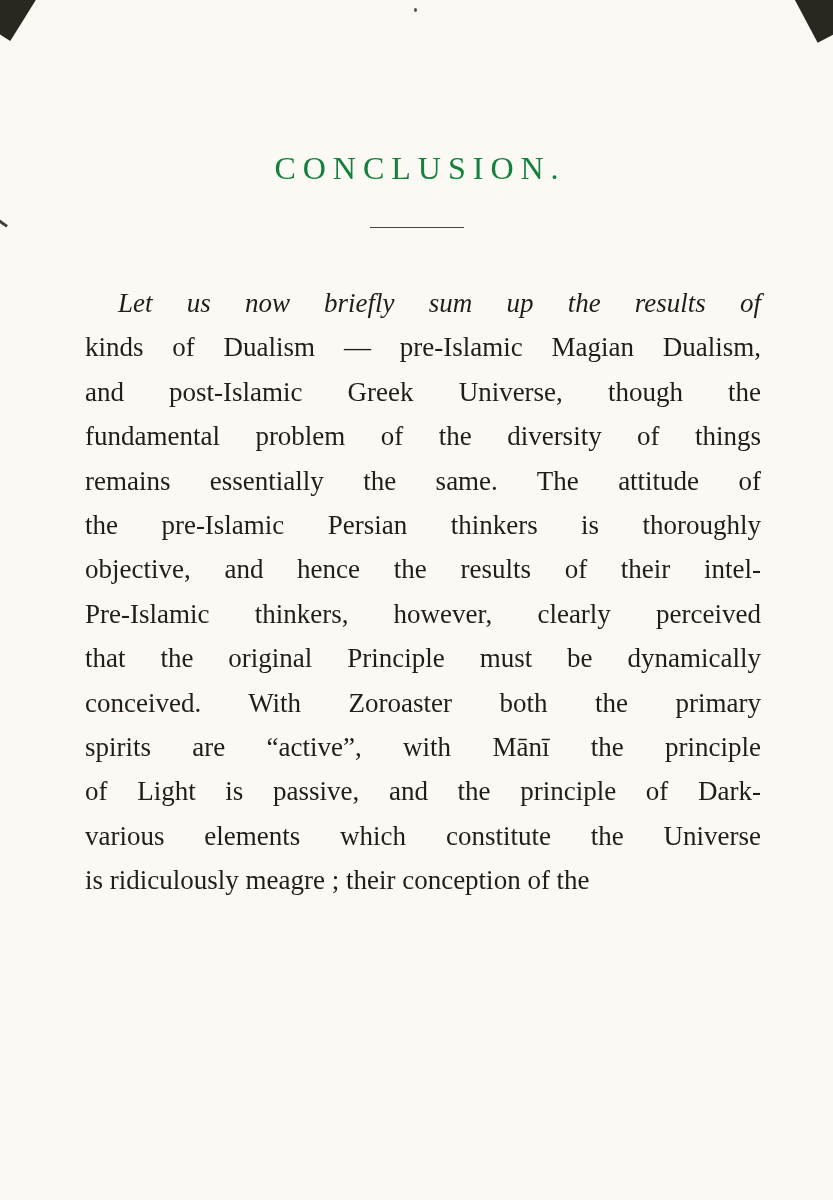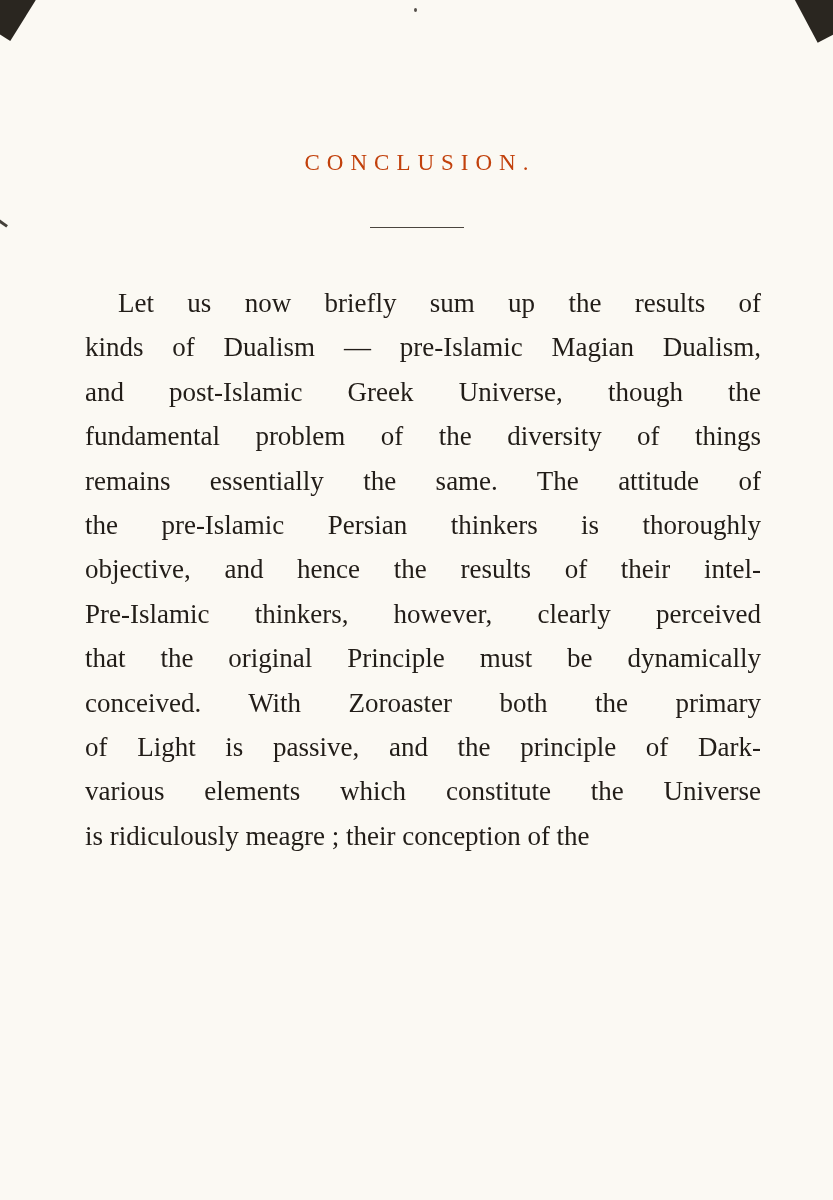--- a/index.html
+++ b/index.html
@@ -33,25 +33,25 @@
   .tick-left {
     top: 222px; left: -2px; width: 10px; height: 3px;
     transform: rotate(35deg); background: #444039;
   }
   .chapter-title {
     position: absolute;
     top: 150px;
     left: 0;
     width: 100%;
     text-align: center;
-    font-size: 23px;
+    font-size: 32px;
     font-weight: 400;
     letter-spacing: 7px;
     text-indent: 7px;
-    color: #c2410c;
+    color: #15803d;
   }
   .divider {
     position: absolute;
     top: 227px;
     left: 50%;
     transform: translateX(-50%);
     width: 94px;
     height: 0;
     border-top: 1.6px solid #4a453e;
   }
@@ -61,21 +61,21 @@
     left: 85px;
     width: 676px;
     font-size: 27px;
     line-height: 44.4px;
     color: #221d18;
   }
   .body-text .line {
     text-align: justify;
     text-align-last: justify;
   }
-  .body-text .line.first { text-indent: 33px; }
+  .body-text .line.first { text-indent: 33px; font-style: italic; }
   .body-text .line.last { text-align-last: left; }
 </style>
 </head>
 <body>
 
 <div class="page">
   <div class="artifact corner-left"></div>
   <div class="artifact corner-right"></div>
   <div class="artifact dot-top"></div>
   <div class="artifact tick-left"></div>
@@ -88,17 +88,18 @@
       <div class="line first">Let us now briefly sum up the results of</div>
       <div class="line">kinds of Dualism — pre-Islamic Magian Dualism,</div>
       <div class="line">and post-Islamic Greek Universe, though the</div>
       <div class="line">fundamental problem of the diversity of things</div>
       <div class="line">remains essentially the same. The attitude of</div>
       <div class="line">the pre-Islamic Persian thinkers is thoroughly</div>
       <div class="line">objective, and hence the results of their intel-</div>
       <div class="line">Pre-Islamic thinkers, however, clearly perceived</div>
       <div class="line">that the original Principle must be dynamically</div>
       <div class="line">conceived. With Zoroaster both the primary</div>
+      <div class="line">spirits are “active”, with Mānī the principle</div>
       <div class="line">of Light is passive, and the principle of Dark-</div>
       <div class="line">various elements which constitute the Universe</div>
       <div class="line last">is ridiculously meagre ; their conception of the</div>
     </div>
 </div>
 
 </body></html>

